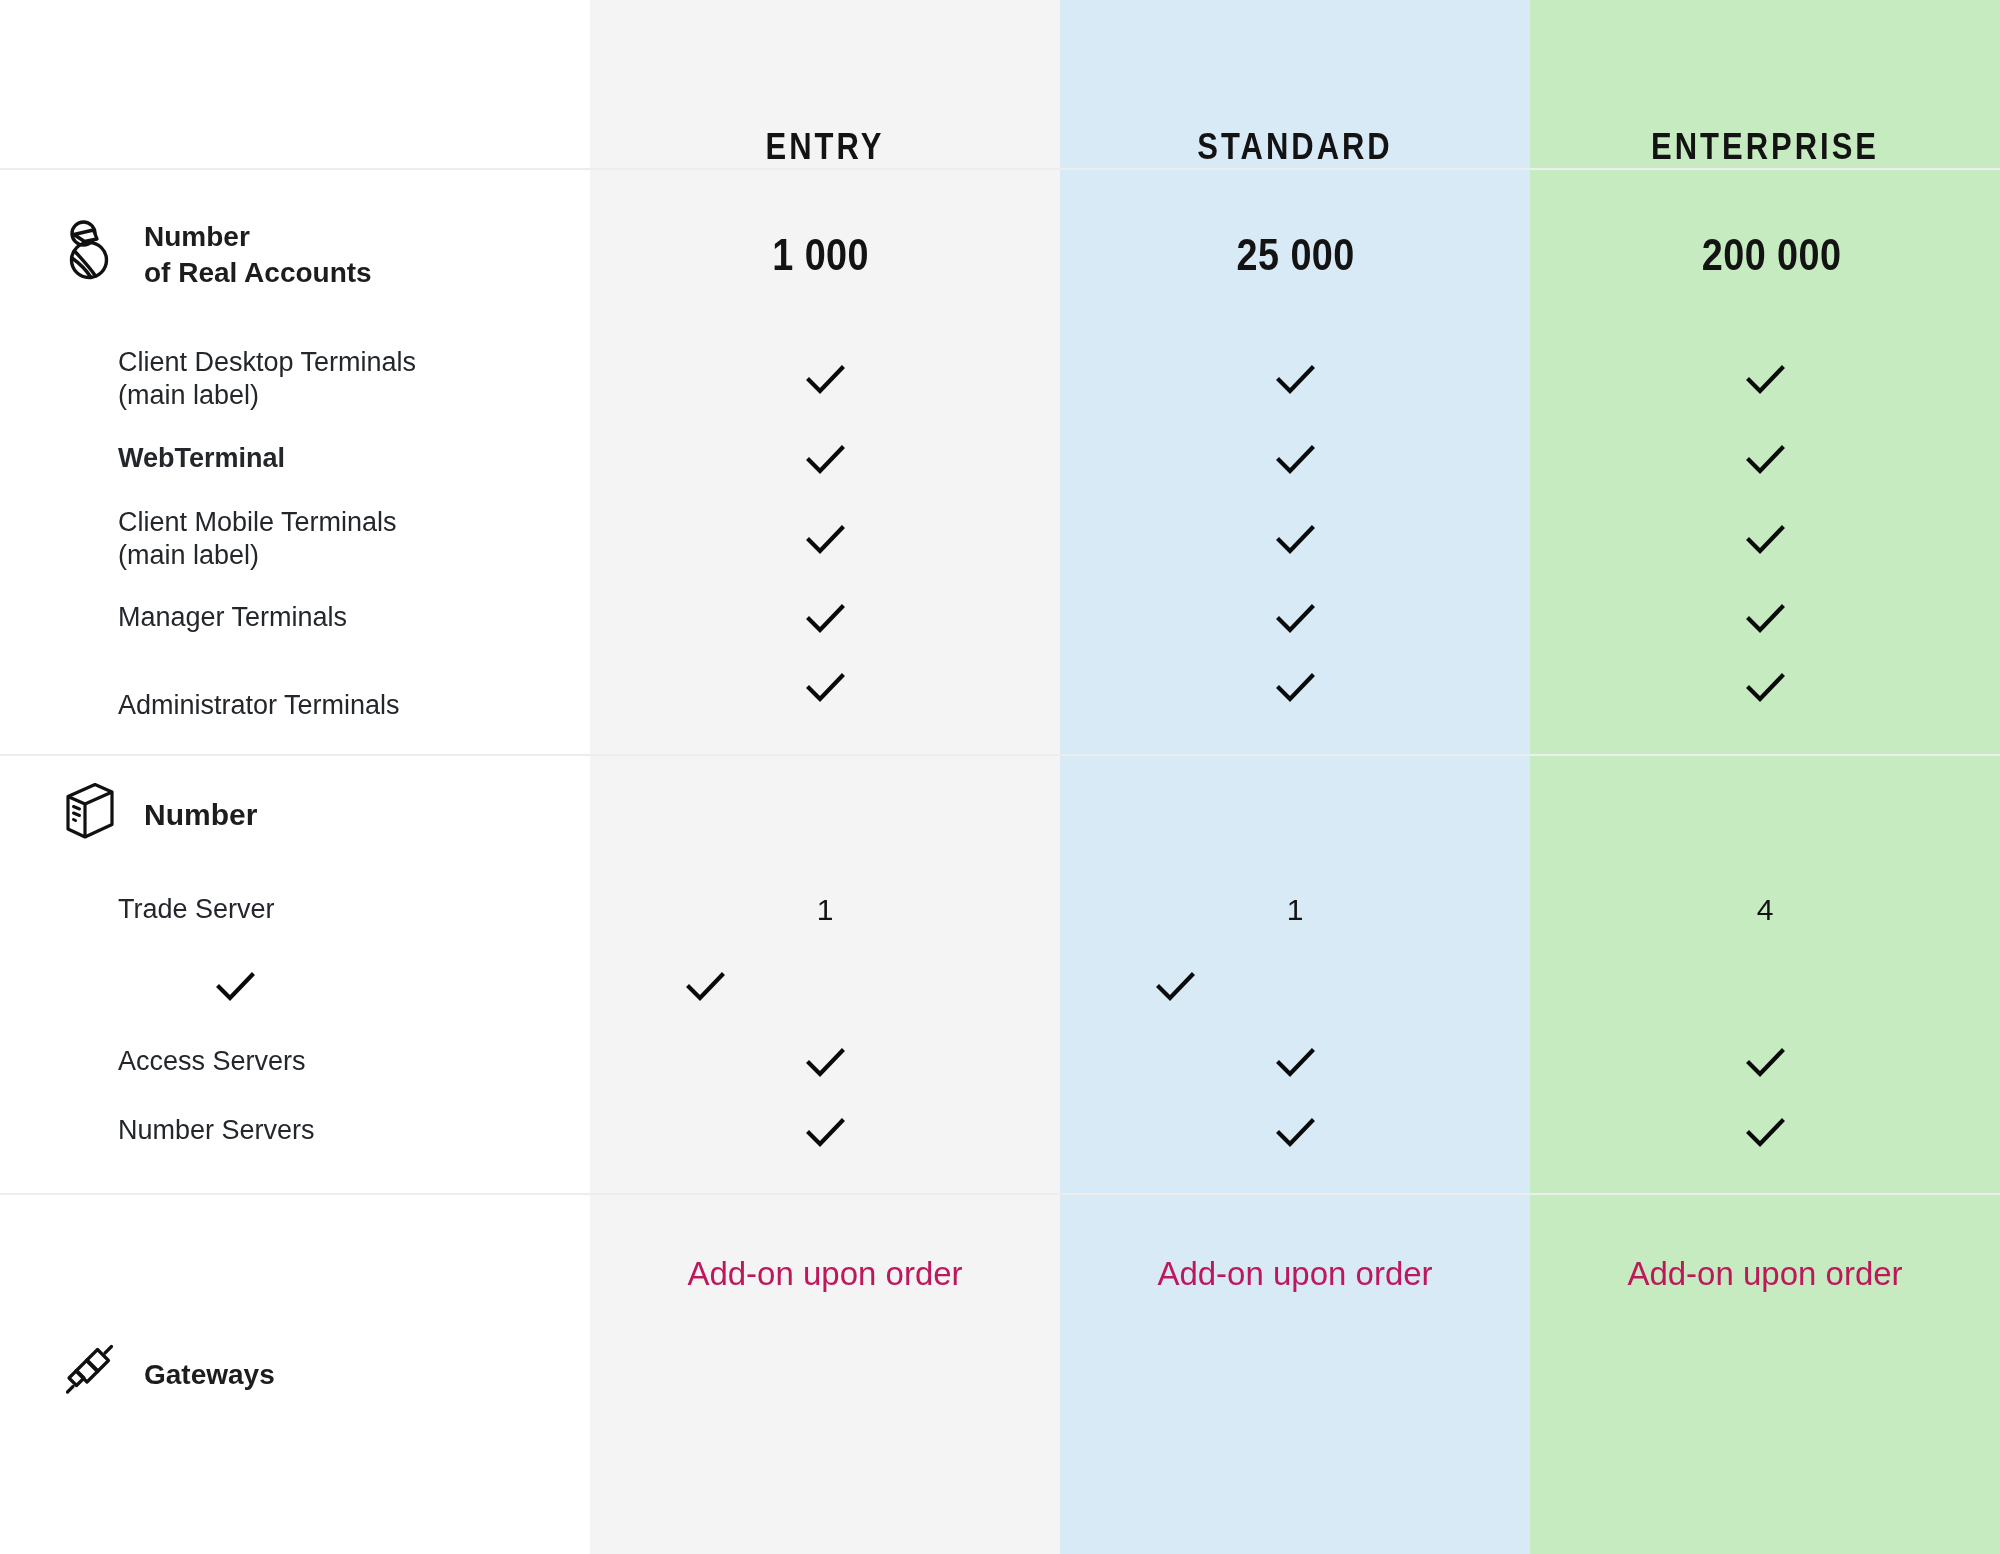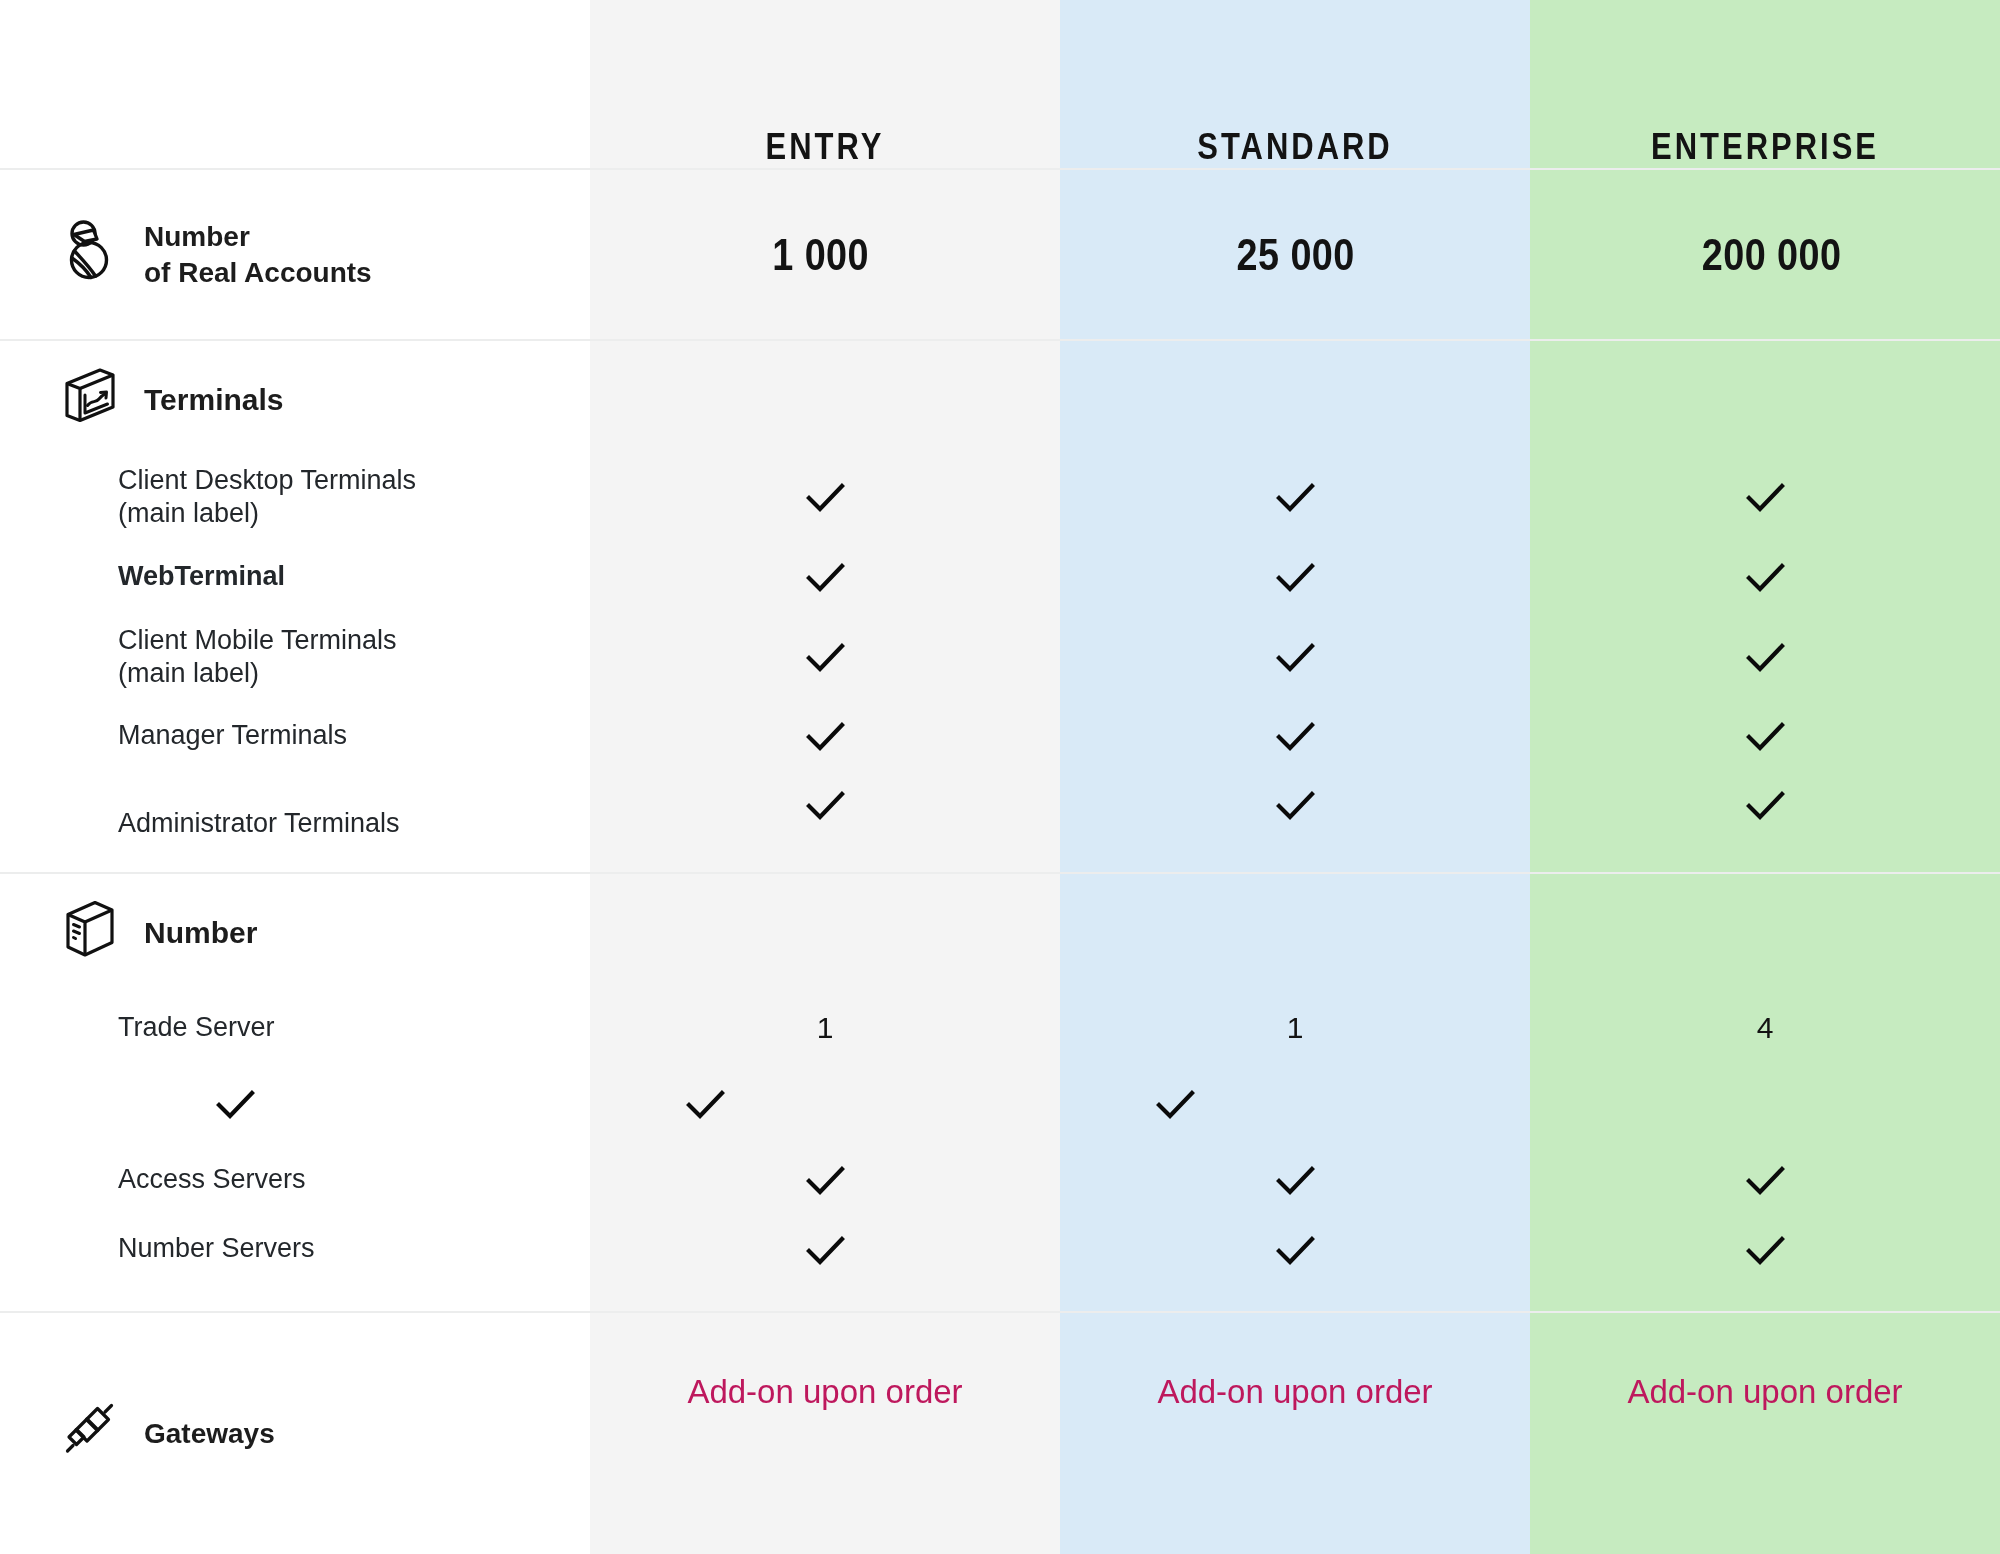--- a/index.html
+++ b/index.html
@@ -122,40 +122,20 @@
             <span>Number</span><br>
             <span>of Real Accounts</span>
           </span>
         </div>
       </div>
       <div class="c-val">1 000</div>
       <div class="c-val">25 000</div>
       <div class="c-val">200 000</div>
     </div>
 
-    <div class="row group-head section-sep">
-      <div class="c-label">
-        <div class="group-title with-icon">
-          <span class="icon">
-            <svg width="56" height="60" viewBox="0 0 56 60" fill="none" xmlns="http://www.w3.org/2000/svg">
-              <path d="M5 17.5 L38 4 L51 9 L51 41 L18 54.5 L5 49.5 Z" stroke="#111" stroke-width="3.2" stroke-linejoin="round"></path>
-              <path d="M5 17.5 L18 22.5 L18 54.5" stroke="#111" stroke-width="3.2" stroke-linejoin="round"></path>
-              <path d="M18 22.5 L51 9" stroke="#111" stroke-width="3.2" stroke-linejoin="round"></path>
-              <path d="M23 29 L23 47 L45.5 38" stroke="#111" stroke-width="3" stroke-linejoin="round" stroke-linecap="round"></path>
-              <path d="M25.5 39.5 C30 33.5 33.5 37.5 37 33 C39 30.6 41 28.8 43.5 27.6" stroke="#111" stroke-width="3" stroke-linecap="round" stroke-linejoin="round"></path>
-              <path d="M38.5 26.5 L44.5 26 L44 32" stroke="#111" stroke-width="3" stroke-linecap="round" stroke-linejoin="round"></path>
-            </svg>
-          </span>
-          <span class="txt">Terminals</span>
-        </div>
-      </div>
-      <div class="c-val"></div>
-      <div class="c-val"></div>
-      <div class="c-val"></div>
-    </div>
 
     <div class="row sub" style="height:80px">
       <div class="c-label">
         <span><span>Client Desktop Terminals</span><br><span>(main label)</span></span>
       </div>
       <div class="c-val">
         <svg class="check" width="52" height="52" viewBox="0 0 52 52" fill="none">
             <path d="M10 27 L21 38 L43 15" stroke="#0a0a0a" stroke-width="4.2" stroke-linecap="square" stroke-linejoin="miter"></path>
           </svg>
       </div>

